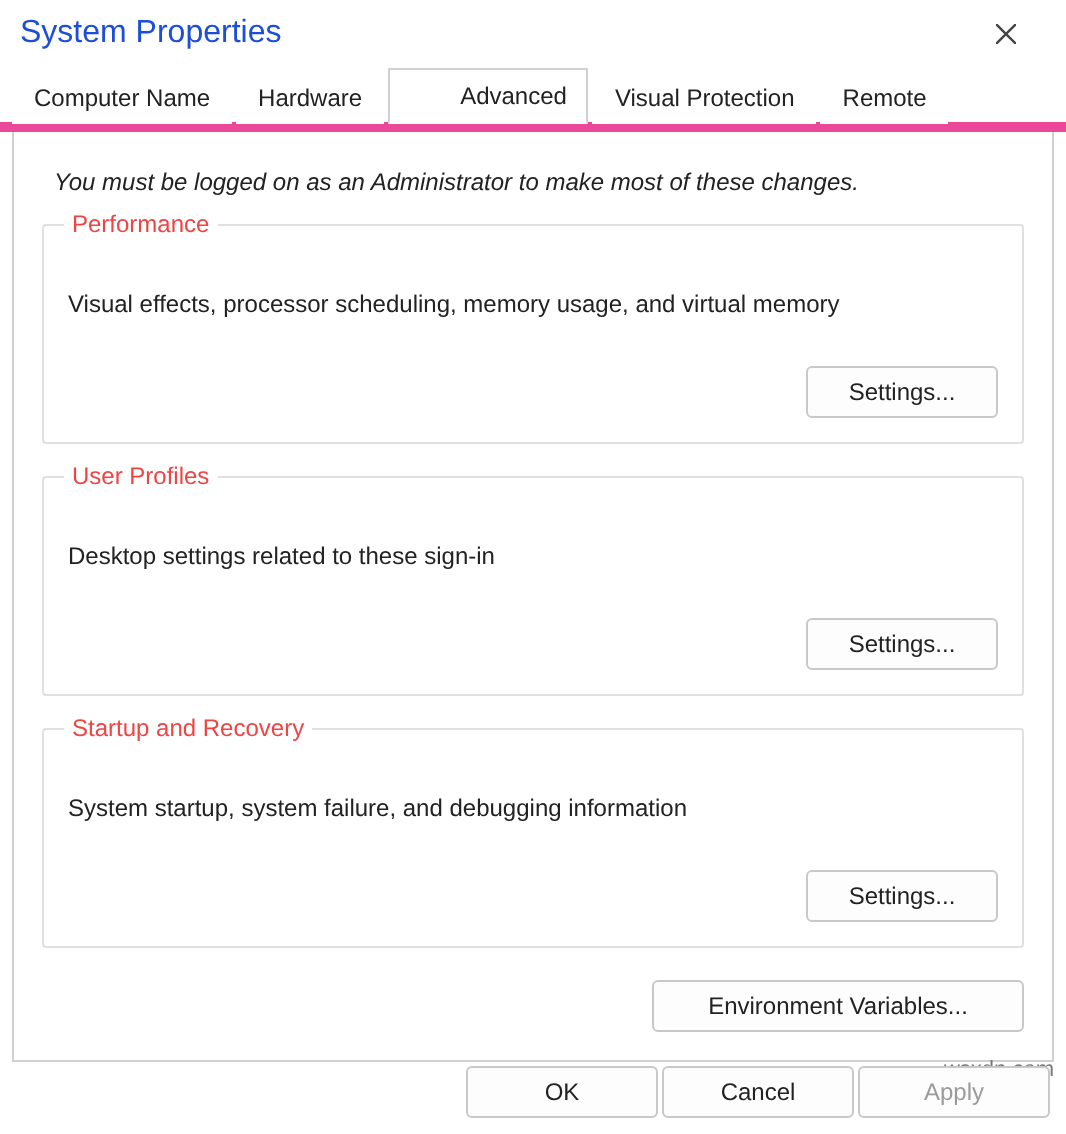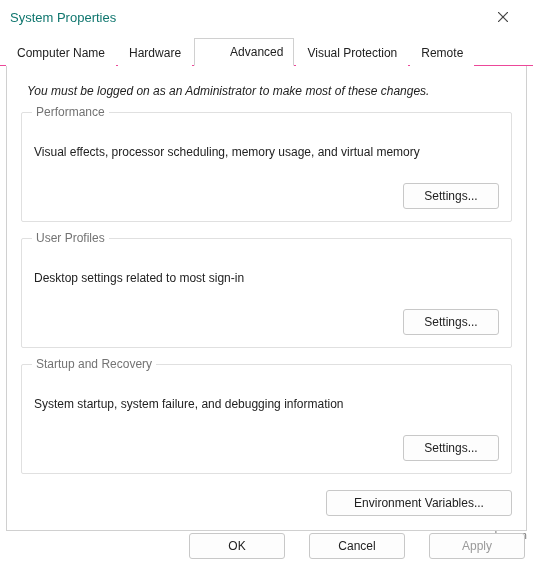--- a/index.html
+++ b/index.html
@@ -18,41 +18,41 @@
     }
     .titlebar {
       height: 34px;
       display: flex;
       align-items: center;
       padding: 0 10px;
       color: #555;
     }
     .titlebar .title {
       flex: 1;
-      font-size: 13px;
-      color: #0f766e;
+      font-size: 16px;
+      color: #1d4ed8;
     }
     .close-btn {
       width: 40px;
       height: 30px;
       display: flex;
       align-items: center;
       justify-content: center;
       color: #333;
       cursor: pointer;
     }
     .close-btn svg { width: 10px; height: 10px; }
 
     .tabstrip {
       display: flex;
       align-items: flex-end;
       padding: 0 6px;
       height: 32px;
       position: relative;
-      border-bottom: 1px solid #ec4899;
+      border-bottom: 5px solid #ec4899;
     }
     .tab {
       padding: 6px 10px 6px 10px;
       color: #222;
       cursor: pointer;
       border: 1px solid transparent;
       border-bottom: none;
       margin-right: 2px;
       position: relative;
       top: 1px;
@@ -85,21 +85,21 @@
       margin: 0 0 16px 0;
       padding: 20px 12px 12px 12px;
       position: relative;
     }
     .group .legend {
       position: absolute;
       top: -8px;
       left: 10px;
       background: #ffffff;
       padding: 0 4px;
-      color: #737373;
+      color: #ef4444;
     }
     .group .desc {
       color: #222;
       margin-bottom: 24px;
       margin-top: 12px;
     }
     .group .btnrow {
       display: flex;
       justify-content: flex-end;
     }
@@ -125,21 +125,21 @@
     }
     .env-btn {
       min-width: 186px;
     }
 
     .footer {
       position: absolute;
       bottom: 8px;
       right: 8px;
       display: flex;
-      gap: 24px;
+      gap: 2px;
     }
     .footer .btn { min-width: 96px; }
     .btn.disabled {
       color: #9a9a9a;
       cursor: default;
     }
     .watermark {
       position: absolute;
       bottom: 26px;
       right: 6px;
@@ -175,21 +175,21 @@
   <div class="group">
     <span class="legend">Performance</span>
     <div class="desc">Visual effects, processor scheduling, memory usage, and virtual memory</div>
     <div class="btnrow">
       <div class="btn">Settings...</div>
     </div>
   </div>
 
   <div class="group">
     <span class="legend">User Profiles</span>
-    <div class="desc">Desktop settings related to most sign-in</div>
+    <div class="desc">Desktop settings related to these sign-in</div>
     <div class="btnrow">
       <div class="btn">Settings...</div>
     </div>
   </div>
 
   <div class="group">
     <span class="legend">Startup and Recovery</span>
     <div class="desc">System startup, system failure, and debugging information</div>
     <div class="btnrow">
       <div class="btn">Settings...</div>

